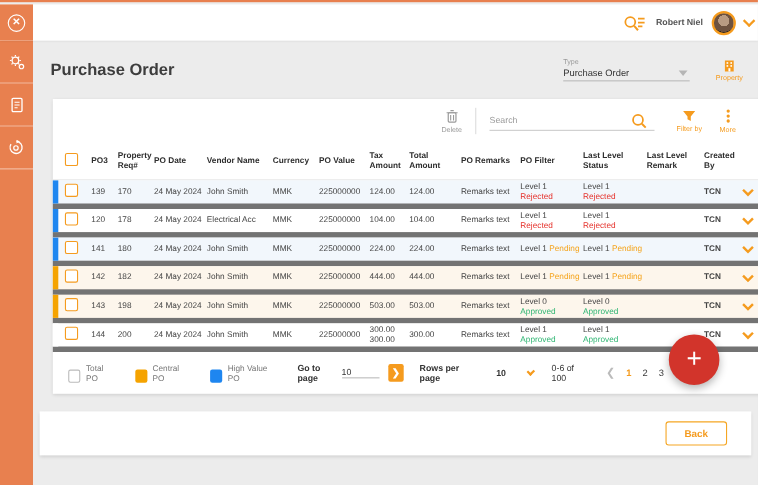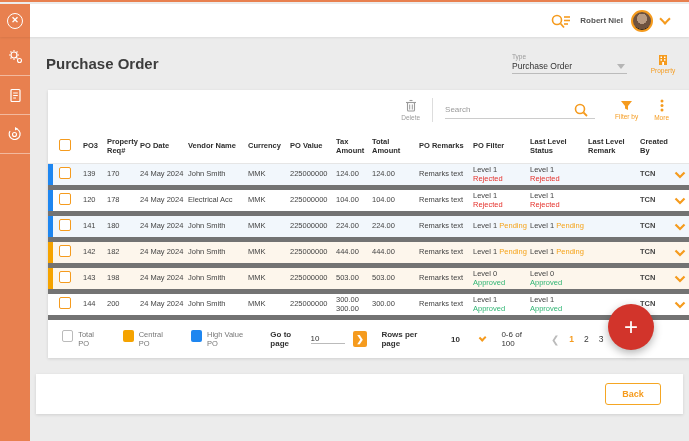--- a/index.html
+++ b/index.html
@@ -6,21 +6,21 @@
   html,body { width:689px; height:441px; font-family:"Liberation Sans", sans-serif; background:#ececec; overflow:hidden; }
   .root { position:relative; width:689px; height:441px; background:#ececec; border-top:2px solid #E8804F; }
 
   
   .topbar { position:absolute; left:0; top:2px; width:689px; height:33px; background:#fff; display:flex; align-items:center; box-shadow:0 1px 2px rgba(0,0,0,.08); z-index:5; }
   .close-sq { width:30px; height:33px; background:#E8804F; display:flex; align-items:center; justify-content:center; flex:0 0 30px; cursor:pointer; }
   .close-circ { width:16px; height:16px; border:1.4px solid #fff; border-radius:50%; color:#fff; font-size:9px; line-height:13px; text-align:center; font-weight:bold; }
   .brand { display:flex; align-items:center; margin-left:16px; gap:4px; }
   .fx { font-size:17px; font-weight:900; letter-spacing:-1px; background:linear-gradient(180deg,#f4511e,#e2201a); -webkit-background-clip:text; background-clip:text; color:transparent; }
   .appname { font-size:7.5px; color:#444; line-height:1.25; margin-left:4px; }
-  .top-right { margin-left:auto; display:flex; align-items:center; gap:8px; padding-right:20px;text-align:center; }
+  .top-right { margin-left:auto; display:flex; align-items:center; gap:8px; padding-right:4px;text-align:center; }
   .username { font-size:8px; color:#555; font-weight:bold; }
   .avatar { width:22px; height:22px; border-radius:50%; border:2px solid #F59B1E; background:radial-gradient(circle at 50% 38%, #b99b82 0 35%, #6e523f 36% 70%, #2e2620 71%); }
   .chev-orange { width:8px; height:8px; border-right:2px solid #F59B1E; border-bottom:2px solid #F59B1E; transform:rotate(45deg); margin-top:-3px; }
 
   
   .sidebar { position:absolute; left:0; top:35px; width:30px; height:406px; background:#E8804F; z-index:4; }
   .side-item { height:39px; display:flex; align-items:center; justify-content:center; border-bottom:1px solid rgba(255,255,255,.45); cursor:pointer; }
 
   
   .page-head { position:absolute; left:30px; top:35px; width:659px; height:53px; display:flex; align-items:center; }
@@ -50,21 +50,21 @@
   .trow { height:26px; font-size:7.5px; color:#444; border-bottom:5px solid #737373; cursor:pointer; }
   .cell { padding-right:3px; line-height:1.15; }
   .bar { width:5px; height:100%; display:block; }
   .checkbox { width:12px; height:12px; border:1.6px solid #F59B1E; border-radius:2px; display:inline-block; background:#fff; margin-left:6px; cursor:pointer; }
   .pre { white-space:pre-line; }
   .chev-cell svg { display:block; }
   .created { padding-left:4px; font-weight:bold; }
 
   
   .cfoot { height:38px; display:flex; align-items:center; font-size:7.5px; color:#777; padding:0 8px 0 14px; }
-  .leg { display:flex; align-items:flex-start; margin-right:18px; gap:5px; }
+  .leg { display:flex; align-items:flex-end; margin-right:18px; gap:5px; }
   .swatch { width:12px; height:12px; border-radius:2px; display:inline-block; }
   .gopage { display:flex; align-items:center; margin-left:auto; gap:4px; color:#333; font-weight:bold; font-size:8px; }
   .gopage input { width:34px; border:none; border-bottom:1px solid #bbb; outline:none; font-size:8px; font-family:"Liberation Sans",sans-serif; color:#333; }
   .go-btn { width:16px; height:16px; background:#F59B1E; color:#fff; font-size:9px; font-weight:bold; display:flex; align-items:center; justify-content:center; border-radius:2px; cursor:pointer; margin-right:14px; }
   .rpp { display:flex; align-items:center; gap:20px; color:#333; font-weight:bold; font-size:8px; margin-right:16px; cursor:pointer; }
   .rpp .chev-orange { margin-top:-2px; width:6px; height:6px; }
   .range { color:#333; margin-right:16px; font-size:8px; }
   .pager { display:flex; align-items:center; gap:10px; font-size:8.5px; color:#3a3a3a; margin-right:54px; }
   .pg-prev { color:#bbb; font-size:10px; cursor:pointer; }
   .pg-num { cursor:pointer; }

